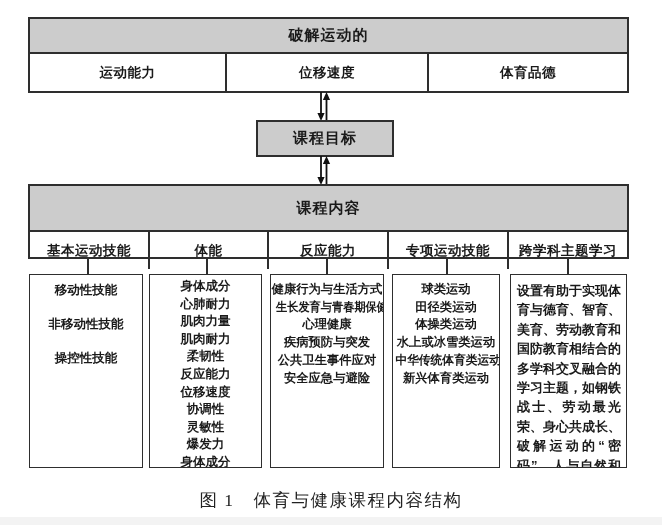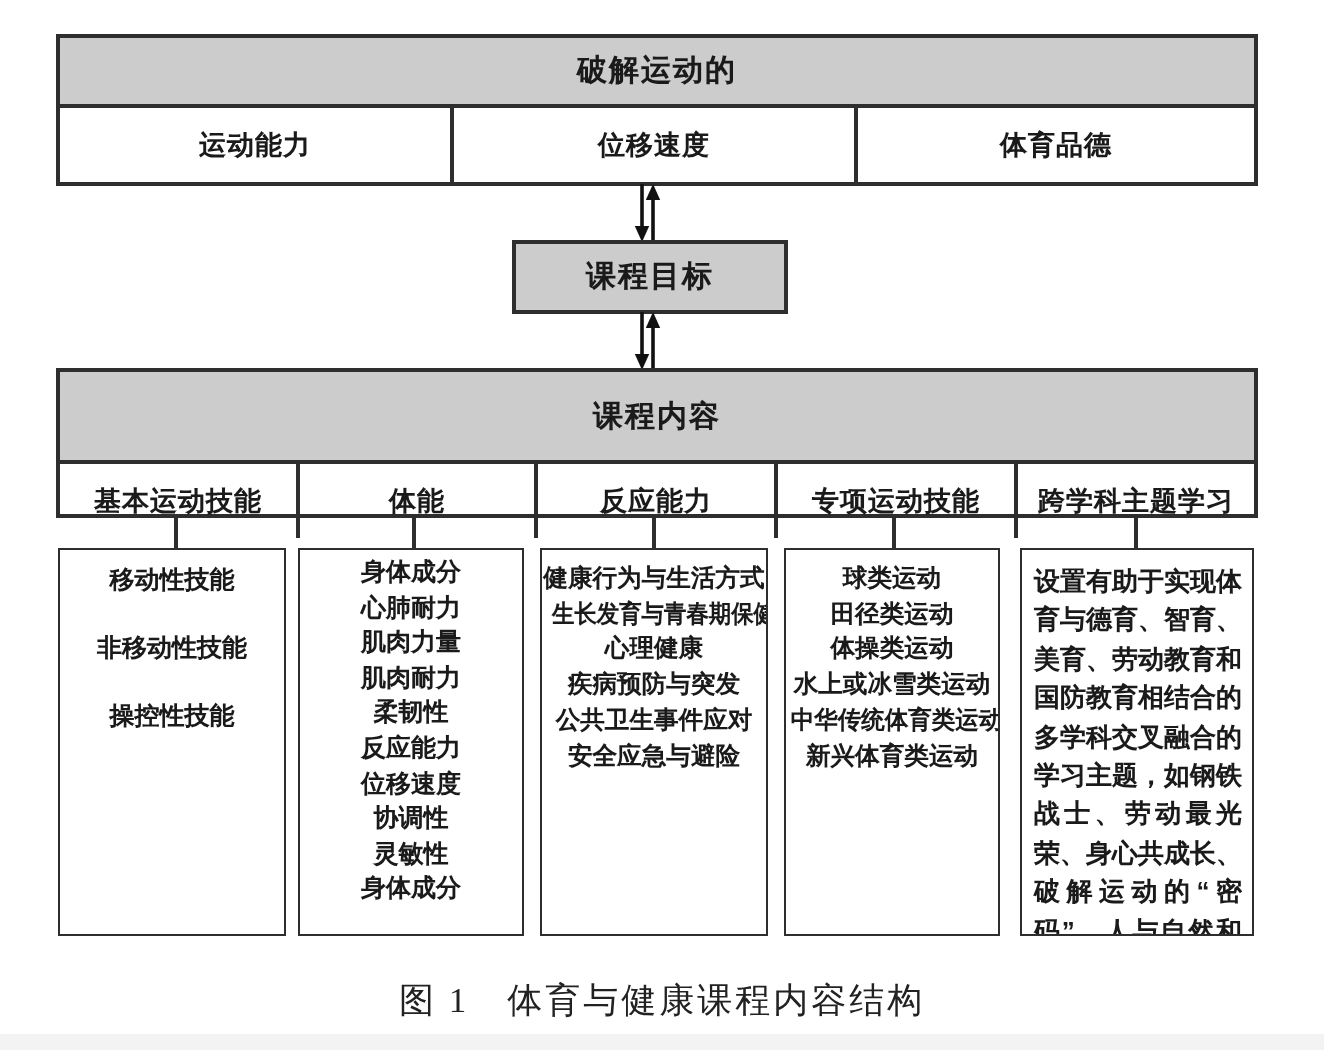--- a/index.html
+++ b/index.html
@@ -127,20 +127,21 @@
   <div class="abs dbox lines-tight" style="left:149px;top:274px;width:113px;height:194px;">
       <div class="bline fitline">身体成分</div>
       <div class="bline fitline">心肺耐力</div>
       <div class="bline fitline">肌肉力量</div>
       <div class="bline fitline">肌肉耐力</div>
       <div class="bline fitline">柔韧性</div>
       <div class="bline fitline">反应能力</div>
       <div class="bline fitline">位移速度</div>
       <div class="bline fitline">协调性</div>
       <div class="bline fitline">灵敏性</div>
+      <div class="bline fitline">爆发力</div>
       <div class="bline fitline">身体成分</div>
     </div>
 
   <div class="abs dbox lines-med" style="left:270px;top:274px;width:114px;height:194px;">
       <div class="bline fitline">健康行为与生活方式</div>
       <div class="bline fitline" style="transform-origin: center center; transform: scaleX(0.910569);">生长发育与青春期保健</div>
       <div class="bline fitline">心理健康</div>
       <div class="bline fitline">疾病预防与突发</div>
       <div class="bline fitline">公共卫生事件应对</div>
       <div class="bline fitline">安全应急与避险</div>

